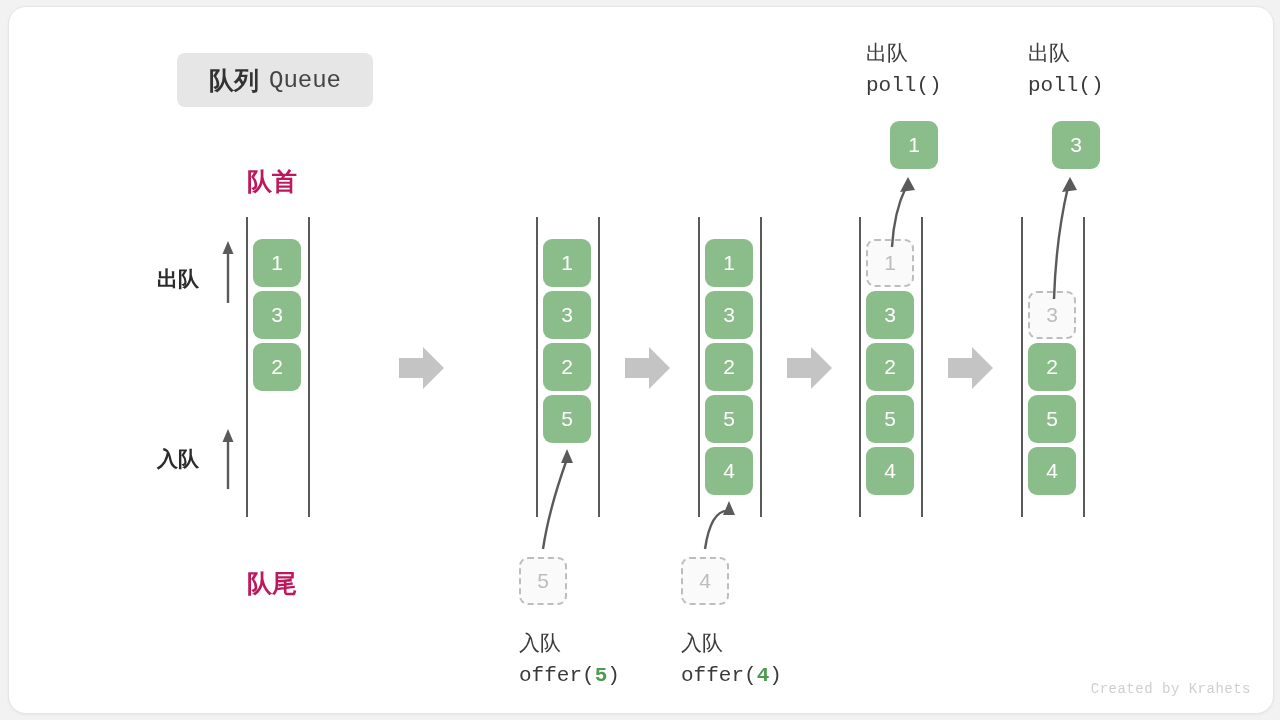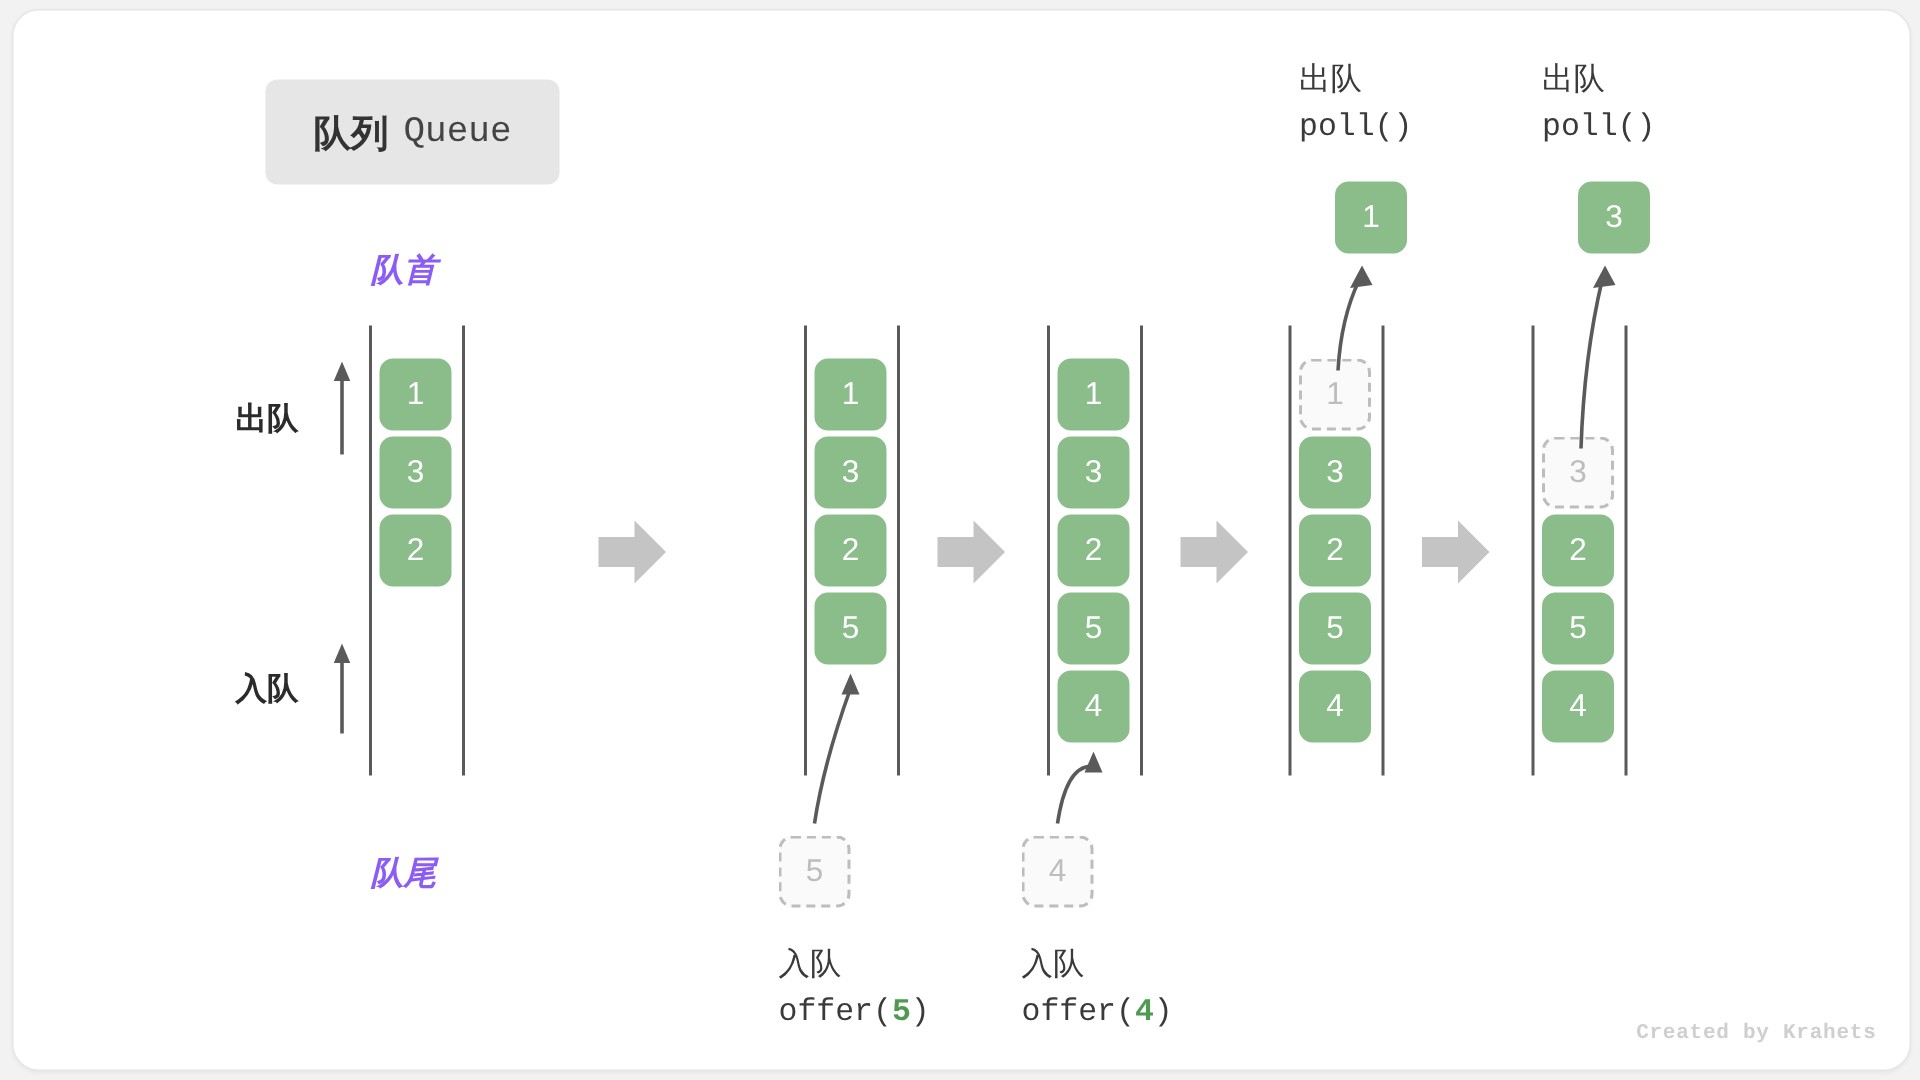--- a/index.html
+++ b/index.html
@@ -1,38 +1,38 @@
 <!DOCTYPE html>
 <html><head>
 <meta charset="utf-8">
 <style>
   html,body{margin:0;padding:0;}
   body{width:1280px;height:720px;background:#f2f2f2;font-family:"Liberation Sans",sans-serif;overflow:hidden;}
   #card{position:absolute;left:8px;top:6px;width:1264px;height:706px;background:#fff;border:1px solid #e6e6e6;border-radius:18px;box-shadow:0 1px 3px rgba(0,0,0,.05);overflow:hidden;}
   .abs{position:absolute;}
 
-  .title-chip{left:168px;top:46px;width:196px;height:70px;background:#e6e6e6;border-radius:8px;display:flex;align-items:center;justify-content:center;gap:10px;}
+  .title-chip{left:168px;top:46px;width:196px;height:54px;background:#e6e6e6;border-radius:8px;display:flex;align-items:center;justify-content:center;gap:10px;}
   .title-cn{font-size:25px;font-weight:bold;color:#333;font-family:"Liberation Sans",sans-serif;}
   .title-en{font-size:24px;color:#444;font-family:"Liberation Mono",monospace;}
 
-  .hdr-cn{font-size:22px;font-weight:bold;color:#8b5cf6;font-style:italic;}
+  .hdr-cn{font-size:25px;font-weight:bold;color:#be185d;}
   .side-lbl{font-size:21px;font-weight:bold;color:#2b2b2b;}
 
   .rail{width:2px;background:#5a5a5a;}
   .cell{width:48px;height:48px;border-radius:9px;display:flex;align-items:center;justify-content:center;font-size:21px;font-family:"Liberation Sans",sans-serif;}
   .cell.filled{background:#8bbd8b;color:#fff;}
   .cell.ghost{background:#fafafa;border:2px dashed #bdbdbd;color:#bdbdbd;box-sizing:border-box;}
   .cell.pop{background:#8bbd8b;color:#fff;}
 
   .op-lbl{font-size:21px;color:#3a3a3a;line-height:1.55;}
   .op-lbl .cn{font-family:"Liberation Sans",sans-serif;}
   .op-lbl .code{font-family:"Liberation Mono",monospace;font-size:21px;color:#3a3a3a;}
   .op-lbl .code .num{color:#4e9a51;font-weight:bold;}
 
-  .watermark{right:22px;bottom:16px;font-family:"Liberation Mono",monospace;font-size:14px;color:#cfcfcf;letter-spacing:.5px;font-weight:bold;}
+  .watermark{right:22px;bottom:16px;font-family:"Liberation Mono",monospace;font-size:14px;color:#cfcfcf;letter-spacing:.5px;}
   svg{overflow:visible;}
 </style>
 </head>
 <body>
 
 <div id="card">
 
   <div class="abs title-chip">
     <span class="title-cn">队列</span>
     <span class="title-en">Queue</span>

